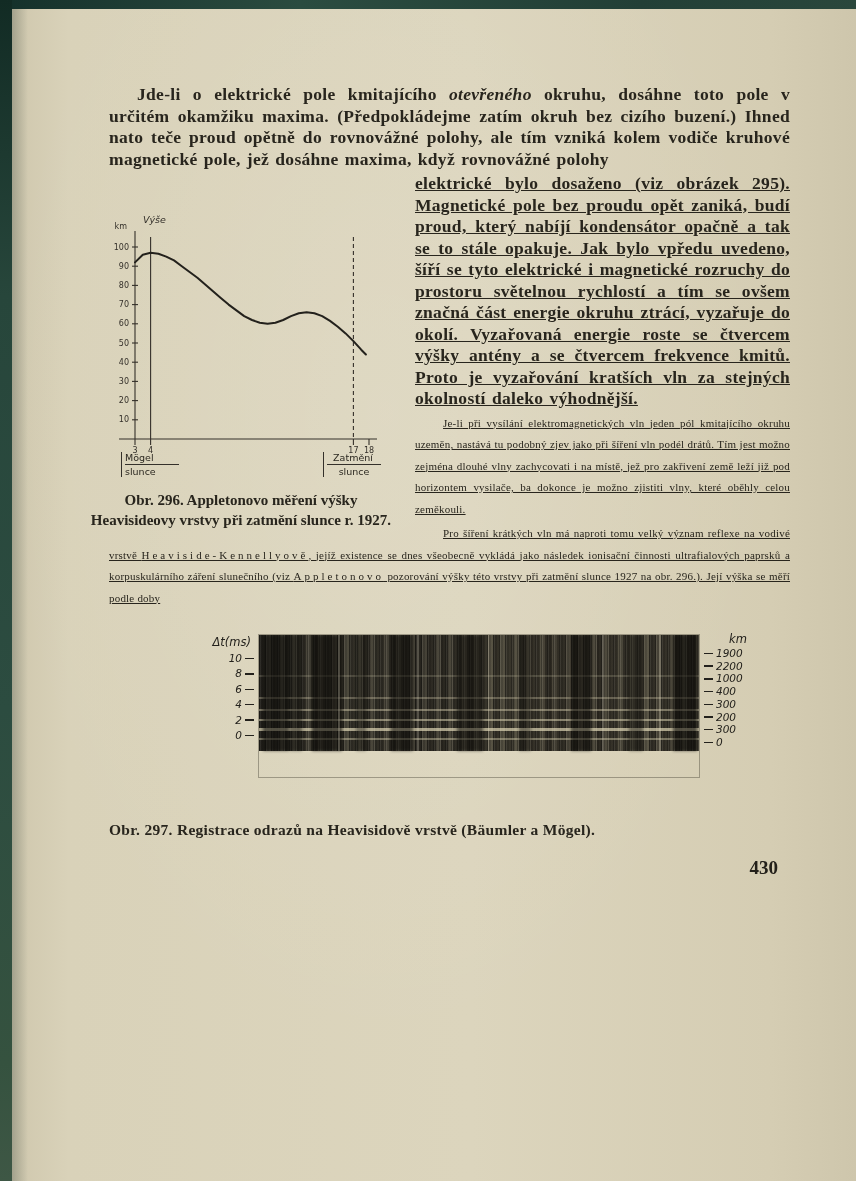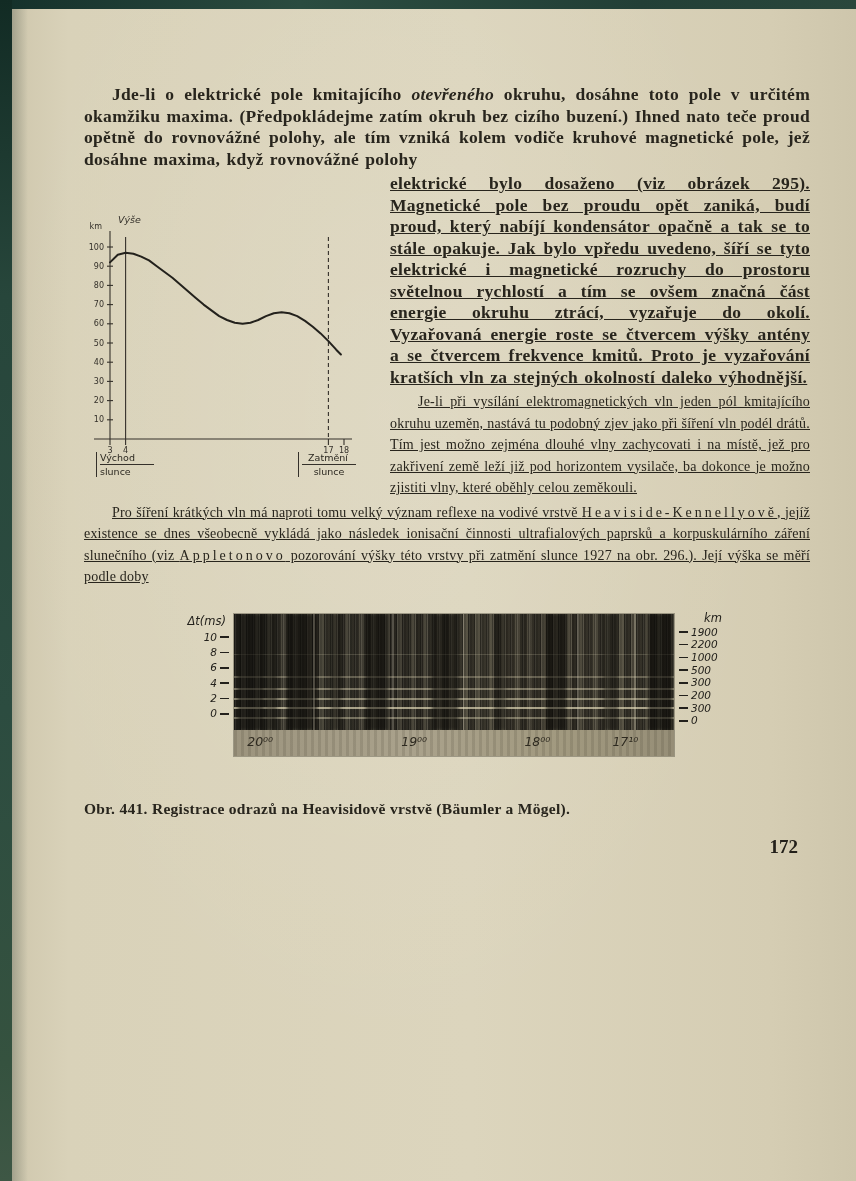--- a/index.html
+++ b/index.html
@@ -8,25 +8,25 @@
   .sheet{position:relative;width:856px;height:1181px;overflow:hidden;color:#2b2820;
     background:
       radial-gradient(ellipse at 45% 35%, rgba(255,255,255,.10), rgba(0,0,0,0) 60%),
       linear-gradient(90deg,#cdc5ab,#d9d2b9 8%,#dcd5bd 55%,#d5cdb3 90%,#cec6ac);}
   .edge-top{position:absolute;top:0;left:0;width:100%;height:9px;z-index:3;
     background:linear-gradient(90deg,#14302a,#2b4c40 35%,#223f36 75%,#2a473c);}
   .edge-left{position:absolute;top:0;left:0;width:12px;height:100%;z-index:3;
     background:linear-gradient(180deg,#122b24,#27463b 25%,#2c4c40 60%,#35523f 90%,#3e5745);}
   .edge-fade{position:absolute;top:0;left:12px;width:16px;height:100%;z-index:2;
     background:linear-gradient(90deg,rgba(30,50,42,.25),rgba(30,50,42,0));}
-  .content{position:relative;z-index:1;padding:84px 46px 0 84px;}
+  .content{position:relative;z-index:1;padding:84px 66px 0 84px;margin-left:25px;}
 
   p.para{text-align:justify;color:#28251d;}
   .heavy{font-weight:700;font-size:17.5px;line-height:21.5px;letter-spacing:.3px;word-spacing:1.5px;}
-  .light{font-weight:400;font-size:14px;line-height:21.5px;letter-spacing:.2px;color:#2e2b22;}
+  .light{font-weight:400;font-size:11px;line-height:21.5px;letter-spacing:.2px;color:#2e2b22;}
   .indent{text-indent:28px;}
   .wrapzone p.para{margin-top:3px;text-decoration:underline;}
   em{font-style:italic;}
   .sp{letter-spacing:3px;}
 
   
   figure.fig296{float:left;width:316px;margin:0 16px 4px -26px;padding-top:16px;}
   .chart-box{position:relative;width:300px;height:292px;margin:0 auto;}
   .chart-box svg{display:block;width:300px;height:268px;}
   .ax{stroke:#34302a;stroke-width:1.1;fill:none;}
@@ -122,28 +122,29 @@
               <text x="59.6" y="264" class="tk" text-anchor="middle">4</text>
               <line x1="262.4" y1="250" x2="262.4" y2="256" class="ax"></line>
               <text x="262.4" y="264" class="tk" text-anchor="middle">17</text>
               <line x1="278" y1="250" x2="278" y2="256" class="ax"></line>
               <text x="278" y="264" class="tk" text-anchor="middle">18</text>
               <text x="36" y="40" class="tk" text-anchor="end">km</text>
               <text x="52" y="34" class="tk it">Výše</text>
               <path d="M44.0,73.4 L51.8,65.7 L59.6,63.8 L67.4,64.7 L75.2,67.6 L83.0,71.4 L90.8,77.2 L98.6,83.0 L106.4,88.7 L114.2,95.4 L122.0,102.2 L129.8,108.9 L137.6,115.6 L145.4,121.4 L153.2,127.1 L161.0,131.0 L168.8,133.8 L176.6,134.8 L184.4,133.8 L192.2,131.0 L200.0,127.1 L207.8,124.2 L215.6,123.3 L223.4,124.2 L231.2,127.1 L239.0,131.9 L246.8,137.7 L254.6,144.4 L262.4,152.1 L270.2,160.7 L274.9,165.5" class="curve"></path>
             </svg>
           <div class="sun-label" id="sun1">
-            <span class="w1">Východ</span>
+            <span class="w1">Mögel</span>
             <span class="w2">slunce</span>
           </div>
           <div class="sun-label" id="sun2">
             <span class="w1">Zatmění</span>
             <span class="w2">slunce</span>
           </div>
         </div>
+        <figcaption class="c296">Obr. 296. Appletonovo měření výšky Heavisideovy vrstvy při zatmění slunce r. 1927.</figcaption>
       </figure>
 
       <p class="para heavy">elektrické bylo dosaženo (viz obrázek 295). Magnetické pole bez proudu opět zaniká, budí proud, který nabíjí kondensátor opačně a tak se to stále opakuje. Jak bylo vpředu uvedeno, šíří se tyto elektrické i magnetické rozruchy do prostoru světelnou rychlostí a tím se ovšem značná část energie okruhu ztrácí, vyzařuje do okolí. Vyzařovaná energie roste se čtvercem výšky antény a se čtvercem frekvence kmitů. Proto je vyzařování kratších vln za stejných okolností daleko výhodnější.</p>
       <p class="para light indent">Je-li při vysílání elektromagnetických vln jeden pól kmitajícího okruhu uzeměn, nastává tu podobný zjev jako při šíření vln podél drátů. Tím jest možno zejména dlouhé vlny zachycovati i na místě, jež pro zakřivení země leží již pod horizontem vysilače, ba dokonce je možno zjistiti vlny, které oběhly celou zeměkouli.</p>
       <p class="para light indent"><span>Pro šíření krátkých vln má naproti tomu velký význam reflexe na vodivé vrstvě </span><span class="sp">Heaviside-Kennellyově</span><span>, jejíž existence se dnes všeobecně vykládá jako následek ionisační činnosti ultrafialových paprsků a korpuskulárního záření slunečního (viz </span><span class="sp">Appletonovo</span><span> pozorování výšky této vrstvy při zatmění slunce 1927 na obr. 296.). Její výška se měří podle doby</span></p>
     </div>
 
     <figure class="fig297">
       <div class="plotrow">
         <div class="lscale">
@@ -192,65 +193,57 @@
               <div class="smear" style="left: 59%; width: 12px; opacity: 0.35;"></div>
               <div class="smear" style="left: 71%; width: 20px; opacity: 0.5;"></div>
               <div class="smear" style="left: 84%; width: 14px; opacity: 0.4;"></div>
               <div class="smear" style="left: 94%; width: 24px; opacity: 0.55;"></div>
               <div class="scratch" style="left: 18%;"></div>
               <div class="scratch" style="left: 36%;"></div>
               <div class="scratch" style="left: 52%;"></div>
               <div class="scratch" style="left: 78%;"></div>
               <div class="scratch" style="left: 91%;"></div>
             </div>
-          <div class="band">
-            <div class="times">
-                <span style="left: 3%;">20⁰⁰</span>
-                <span style="left: 38%;">19⁰⁰</span>
-                <span style="left: 66%;">18⁰⁰</span>
-                <span style="left: 86%;">17¹⁰</span>
-              </div>
-          </div>
         </div>
         <div class="rscale">
           <div class="axlabel r">km</div>
           <div class="rticks">
               <div class="tick-item r">
                 <span class="hy"></span>
                 <span class="num">1900</span>
               </div>
               <div class="tick-item r">
                 <span class="hy"></span>
                 <span class="num">2200</span>
               </div>
               <div class="tick-item r">
                 <span class="hy"></span>
                 <span class="num">1000</span>
               </div>
               <div class="tick-item r">
                 <span class="hy"></span>
-                <span class="num">500</span>
+                <span class="num">400</span>
               </div>
               <div class="tick-item r">
                 <span class="hy"></span>
                 <span class="num">300</span>
               </div>
               <div class="tick-item r">
                 <span class="hy"></span>
                 <span class="num">200</span>
               </div>
               <div class="tick-item r">
                 <span class="hy"></span>
                 <span class="num">300</span>
               </div>
               <div class="tick-item r">
                 <span class="hy"></span>
                 <span class="num">0</span>
               </div>
             </div>
         </div>
       </div>
-      <figcaption class="c297">Obr. 441. Registrace odrazů na Heavisidově vrstvě (Bäumler a Mögel).</figcaption>
+      <figcaption class="c297">Obr. 297. Registrace odrazů na Heavisidově vrstvě (Bäumler a Mögel).</figcaption>
     </figure>
 
-    <div class="pagenum">172</div>
+    <div class="pagenum">430</div>
   </div>
 </div>
 
 </body></html>

